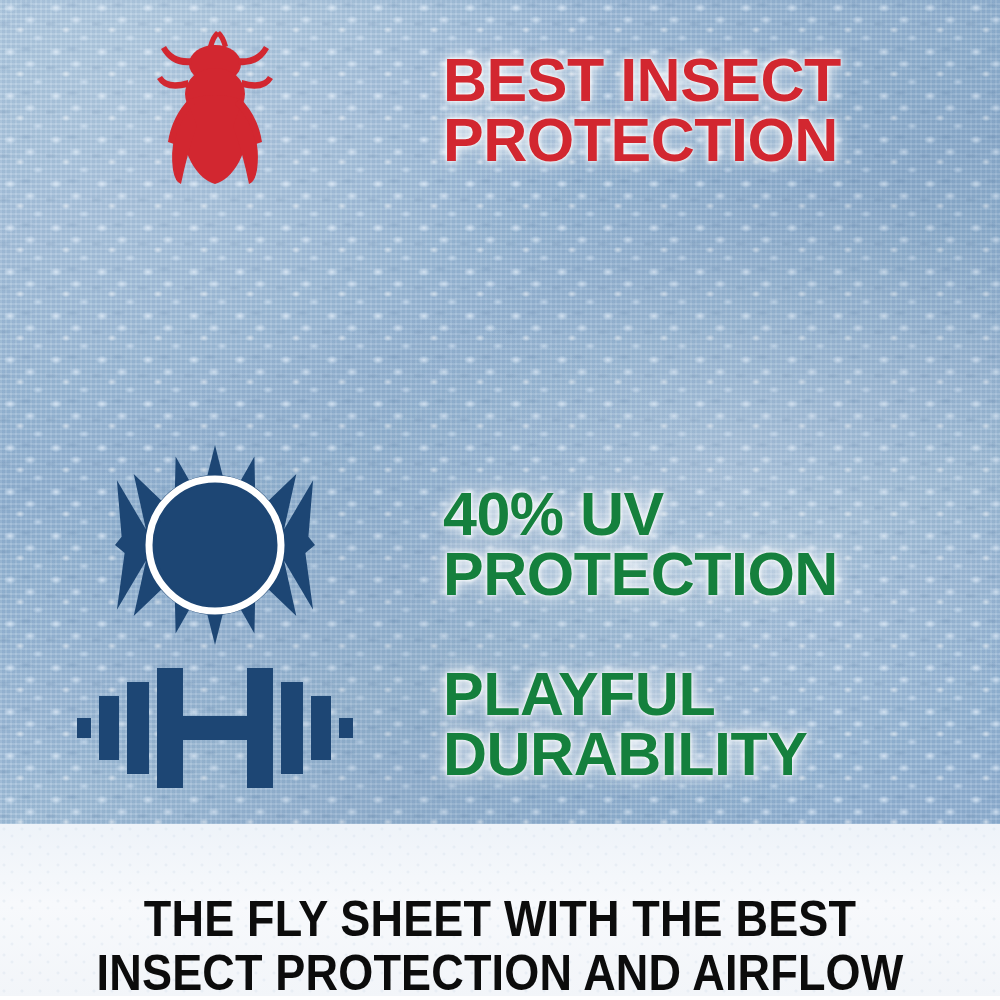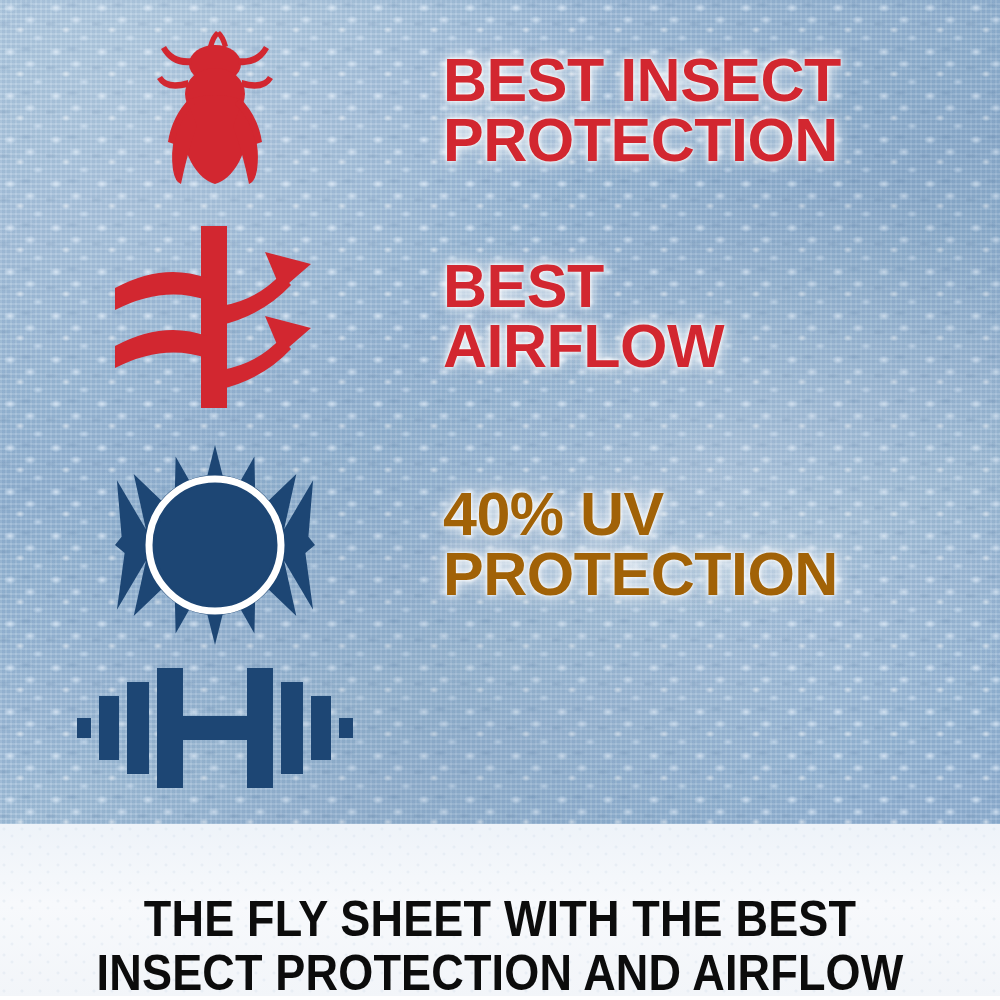--- a/index.html
+++ b/index.html
@@ -94,21 +94,21 @@
   }
   .feature-text.red {
     color: #d22730;
     text-shadow:
       0 0 3px rgba(255,255,255,0.95),
       0 0 7px rgba(255,255,255,0.85),
       0 0 14px rgba(255,255,255,0.65),
       0 0 22px rgba(255,255,255,0.45);
   }
   .feature-text.navy {
-    color: #a16207;
+    color: #15803d;
     text-shadow:
       0 0 3px rgba(255,255,255,0.95),
       0 0 7px rgba(255,255,255,0.88),
       0 0 15px rgba(255,255,255,0.70),
       0 0 24px rgba(255,255,255,0.48);
   }
 
   
   #row-insect     { top: 18px;  height: 185px; }
   #row-airflow    { top: 222px; height: 190px; }
@@ -189,44 +189,20 @@
             <path d="M100 76 q18 18 22 44 l-6 2 q-5 -24 -21 -40 z"></path>
           </g>
         </svg>
       </div>
       <div class="text-cell">
         <p class="feature-text red">BEST INSECT
 PROTECTION</p>
       </div>
     </div>
 
-    <div class="feature-row" id="row-airflow">
-      <div class="icon-cell">
-        <svg width="216" height="186" viewBox="0 0 216 186" aria-label="airflow through mesh">
-          <g fill="#d22730">
-
-            <rect x="94" y="2" width="26" height="182"></rect>
-
-            <path d="M8 64 q48 -26 92 -10 l0 22 q-44 -15 -92 10 z"></path>
-
-            <path d="M8 122 q48 -26 92 -10 l0 22 q-44 -15 -92 10 z"></path>
-
-            <path d="M114 82 q36 -6 60 -32 l10 11 q-28 30 -70 40 z"></path>
-            <path d="M158 28 l46 12 l-30 26 z"></path>
-
-            <path d="M114 146 q36 -6 60 -32 l10 11 q-28 30 -70 40 z"></path>
-            <path d="M158 92 l46 12 l-30 26 z"></path>
-          </g>
-        </svg>
-      </div>
-      <div class="text-cell">
-        <p class="feature-text red">BEST
-AIRFLOW</p>
-      </div>
-    </div>
 
     <div class="feature-row" id="row-uv">
       <div class="icon-cell">
         <svg width="204" height="204" viewBox="0 0 204 204" aria-label="sun ultraviolet protection">
 
           <polygon fill="#1d4674" points="
             102,2 116.0,58.0 141.4,13.6 142.6,70.1 183.3,31.0 171.1,86.2 200.1,37.3 195.4,93.7
             202,102 192.4,110.0 200.1,166.7 171.1,117.8 183.3,173.0 142.6,133.9 141.4,190.4 116.0,146.0
             102,202 88.0,146.0 62.6,190.4 61.4,133.9 20.7,173.0 32.9,117.8 3.9,166.7 11.6,110.0
             2,102 8.6,93.7 3.9,37.3 32.9,86.2 20.7,31.0 61.4,70.1 62.6,13.6 88.0,58.0"></polygon>
@@ -260,20 +236,24 @@
             <rect x="170" y="4" width="26" height="120"></rect>
 
             <rect x="204" y="18" width="22" height="92"></rect>
 
             <rect x="234" y="32" width="20" height="64"></rect>
 
             <rect x="262" y="54" width="14" height="20"></rect>
           </g>
         </svg>
       </div>
+      <div class="text-cell">
+        <p class="feature-text navy">PLAYFUL
+DURABILITY</p>
+      </div>
     </div>
 
   </div>
 
   <div class="caption-band">
     <p class="caption-text">THE FLY SHEET WITH THE BEST
 INSECT PROTECTION AND AIRFLOW</p>
   </div>
 
 </div>

